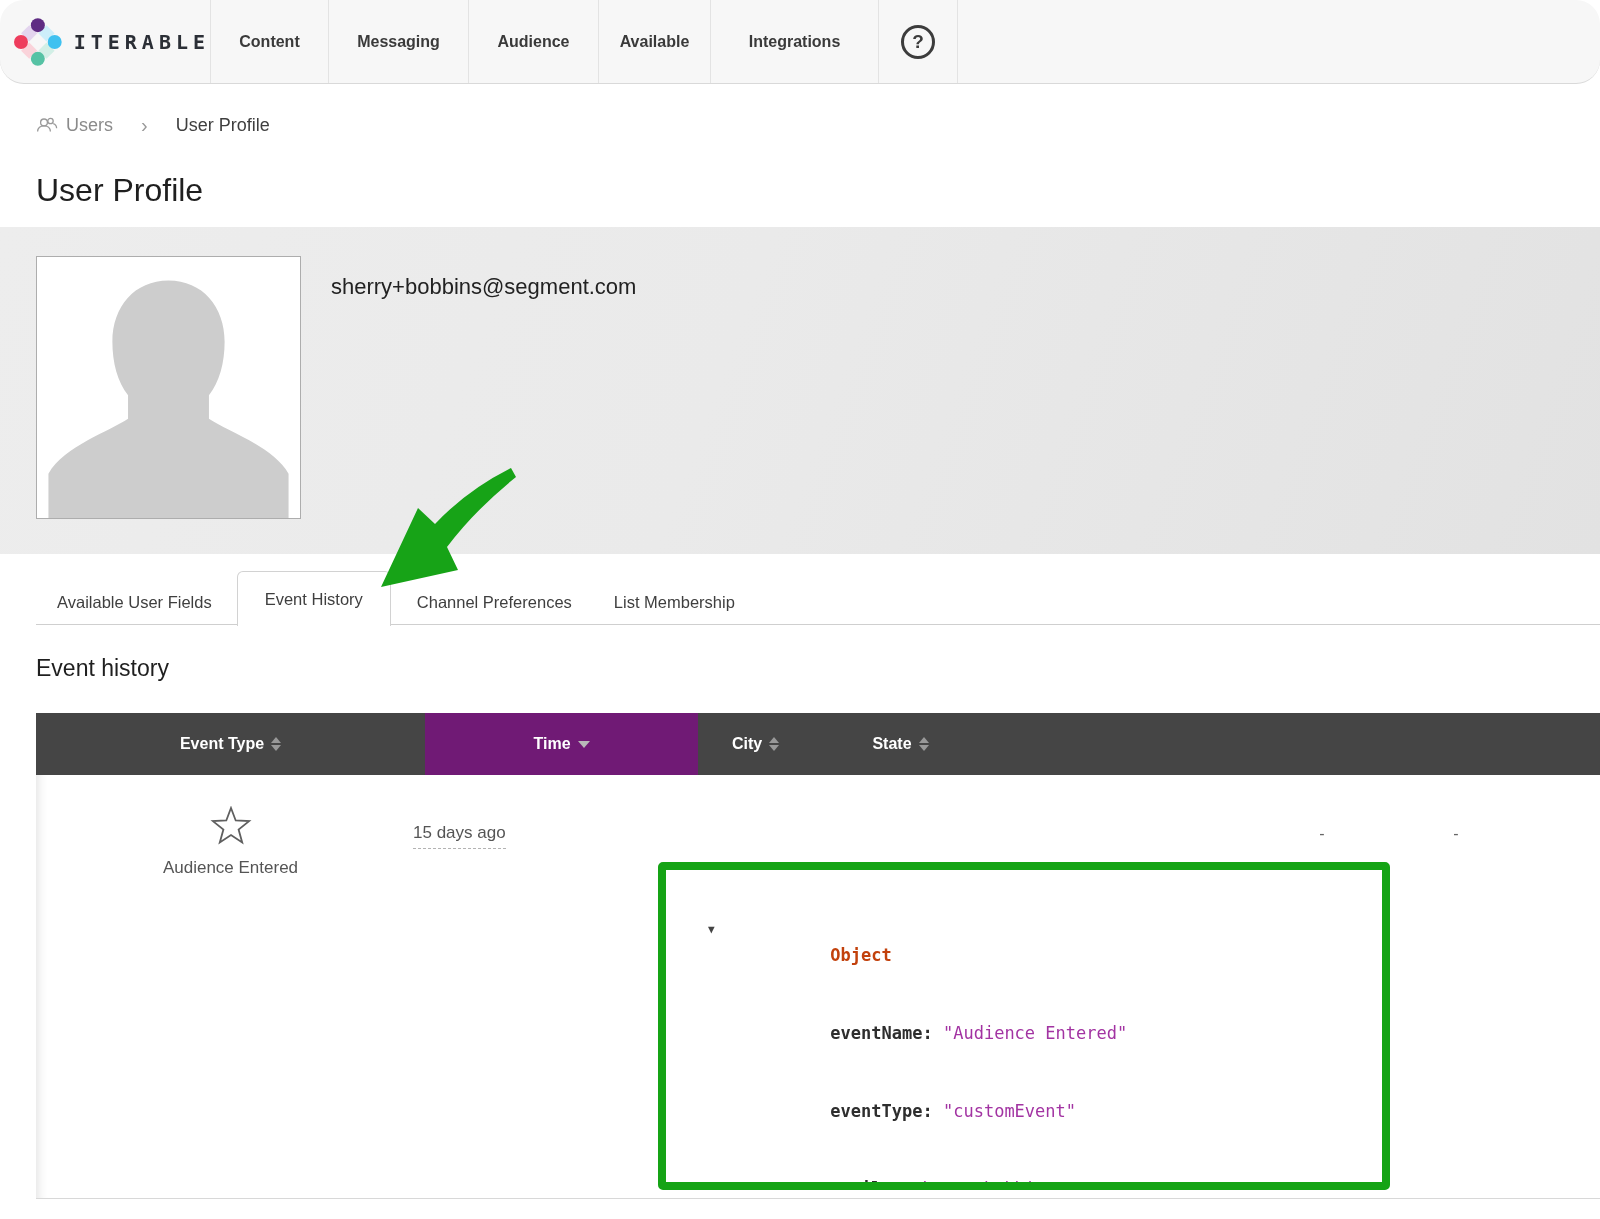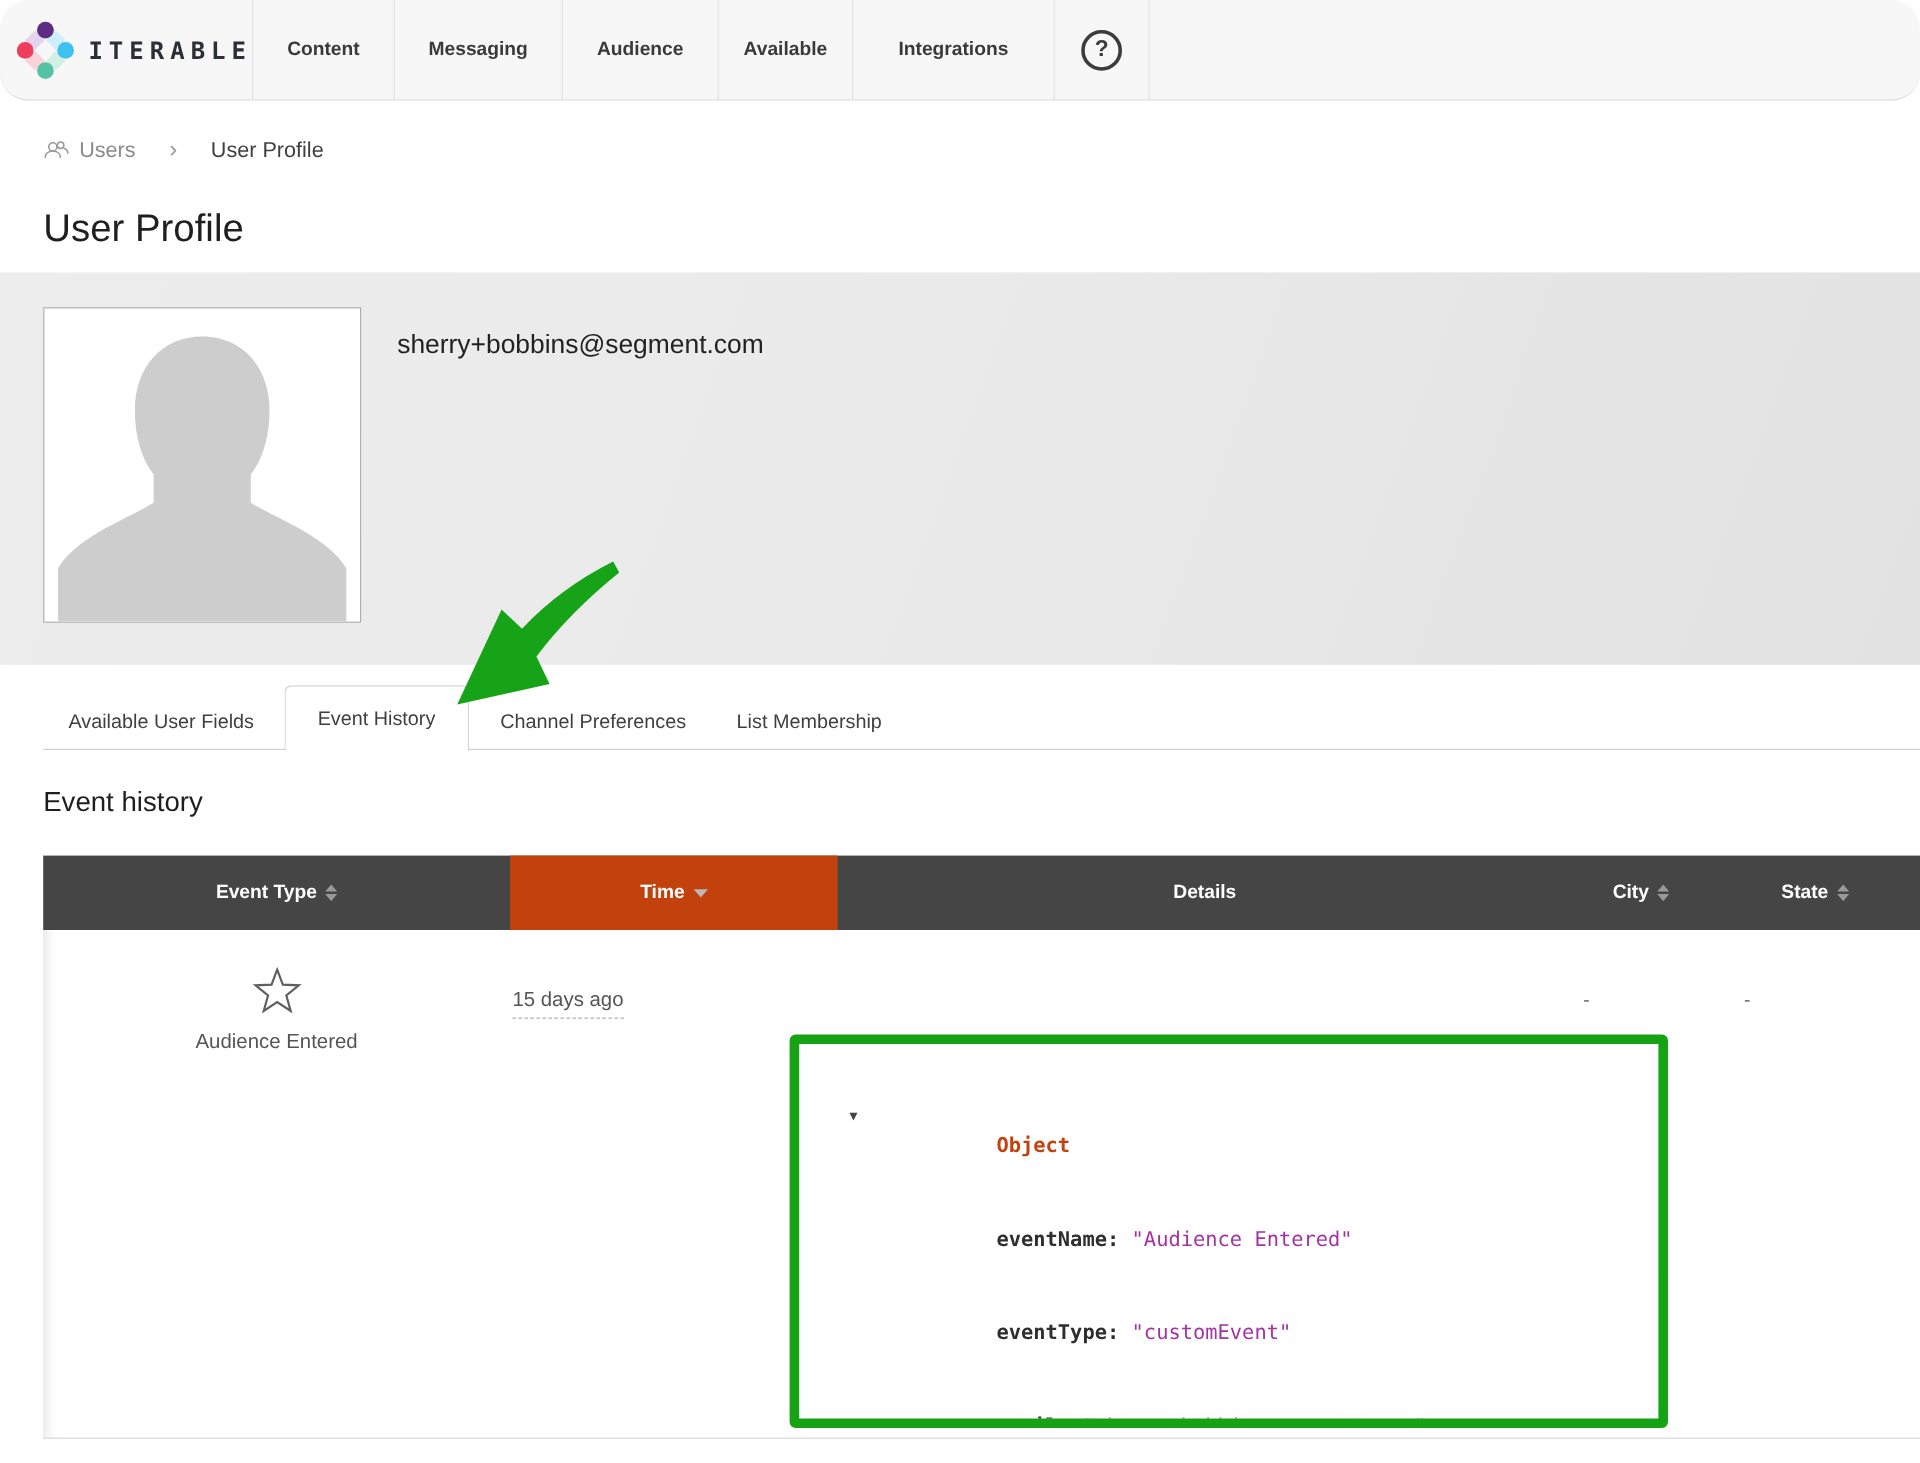--- a/index.html
+++ b/index.html
@@ -40,32 +40,32 @@
   .tab { height:44px; display:flex; align-items:center; padding:0 21px; font-size:16.5px; color:#3f3f3f; cursor:pointer; white-space:nowrap; }
   .tab.active { position:relative; z-index:2; height:55px; margin-bottom:-2px; margin-left:4px; margin-right:5px; background:#fff; border:1px solid #d2d2d2; border-bottom:none; border-radius:6px 6px 0 0; padding:0 27px; }
 
   
   h2.section-heading { margin:30px 0 0 36px; font-size:23px; font-weight:400; color:#1f1f1f; }
 
   
   .table { margin:31px 0 0 36px; width:1564px; }
   .thead { display:flex; height:62px; background:#454545; }
   .th { display:flex; align-items:center; justify-content:center; color:#fff; font-size:16px; font-weight:700; gap:7px; }
-  .th-event { width:389px; } .th-time { width:273px; background:#c2410c; }
+  .th-event { width:389px; } .th-time { width:273px; background:#701a75; }
   .th-details { width:612px; } .th-city { width:115px; } .th-state { width:175px; }
   .sort-both { display:flex; flex-direction:column; gap:2px; cursor:pointer; }
   .tri { width:0; height:0; border-left:5px solid transparent; border-right:5px solid transparent; }
   .tri-up { border-bottom:6px solid #989898; }
   .tri-dn { border-top:6px solid #989898; }
   .tri-dn-active { width:0; height:0; border-left:6px solid transparent; border-right:6px solid transparent; border-top:7px solid #b9b9b9; cursor:pointer; }
 
   .trow { position:relative; height:424px; background:#fff; border-bottom:1px solid #d8d8d8; box-shadow:inset 12px 0 10px -9px rgba(0,0,0,0.10); }
   .cell-event { position:absolute; left:0; top:31px; width:389px; display:flex; flex-direction:column; align-items:center; }
   .event-label { margin-top:12px; font-size:17px; color:#555; }
-  .cell-time { position:absolute; left:391px; top:48px; }
+  .cell-time { position:absolute; left:377px; top:48px; }
   .time-link { font-size:17px; color:#555; padding-bottom:6px; border-bottom:1px dashed #b3b3b3; cursor:pointer; }
   .dash { position:absolute; top:50px; width:24px; text-align:center; font-size:16px; color:#666; }
   .dash-city { left:1274px; } .dash-state { left:1408px; }
 
   
   .details-box { position:absolute; left:622px; top:87px; width:732px; height:328px;
     border:8px solid #15a315; border-radius:5px; background:#fff;
     padding:46px 16px 6px 42px; overflow:hidden;
     font-family:"DejaVu Sans Mono", monospace; font-size:17px; line-height:26px; color:#222; }
   .jline { white-space:pre; position:relative; }
@@ -150,23 +150,20 @@
         <span>Event Type</span>
         <span class="sort-both">
             <span class="tri tri-up"></span>
             <span class="tri tri-dn"></span>
           </span>
       </div>
       <div class="th th-time">
         <span>Time</span>
         <span class="tri-dn-active"></span>
       </div>
-      <div class="th th-details">
-        <span>Details</span>
-      </div>
       <div class="th th-city">
         <span>City</span>
         <span class="sort-both">
             <span class="tri tri-up"></span>
             <span class="tri tri-dn"></span>
           </span>
       </div>
       <div class="th th-state">
         <span>State</span>
         <span class="sort-both">

